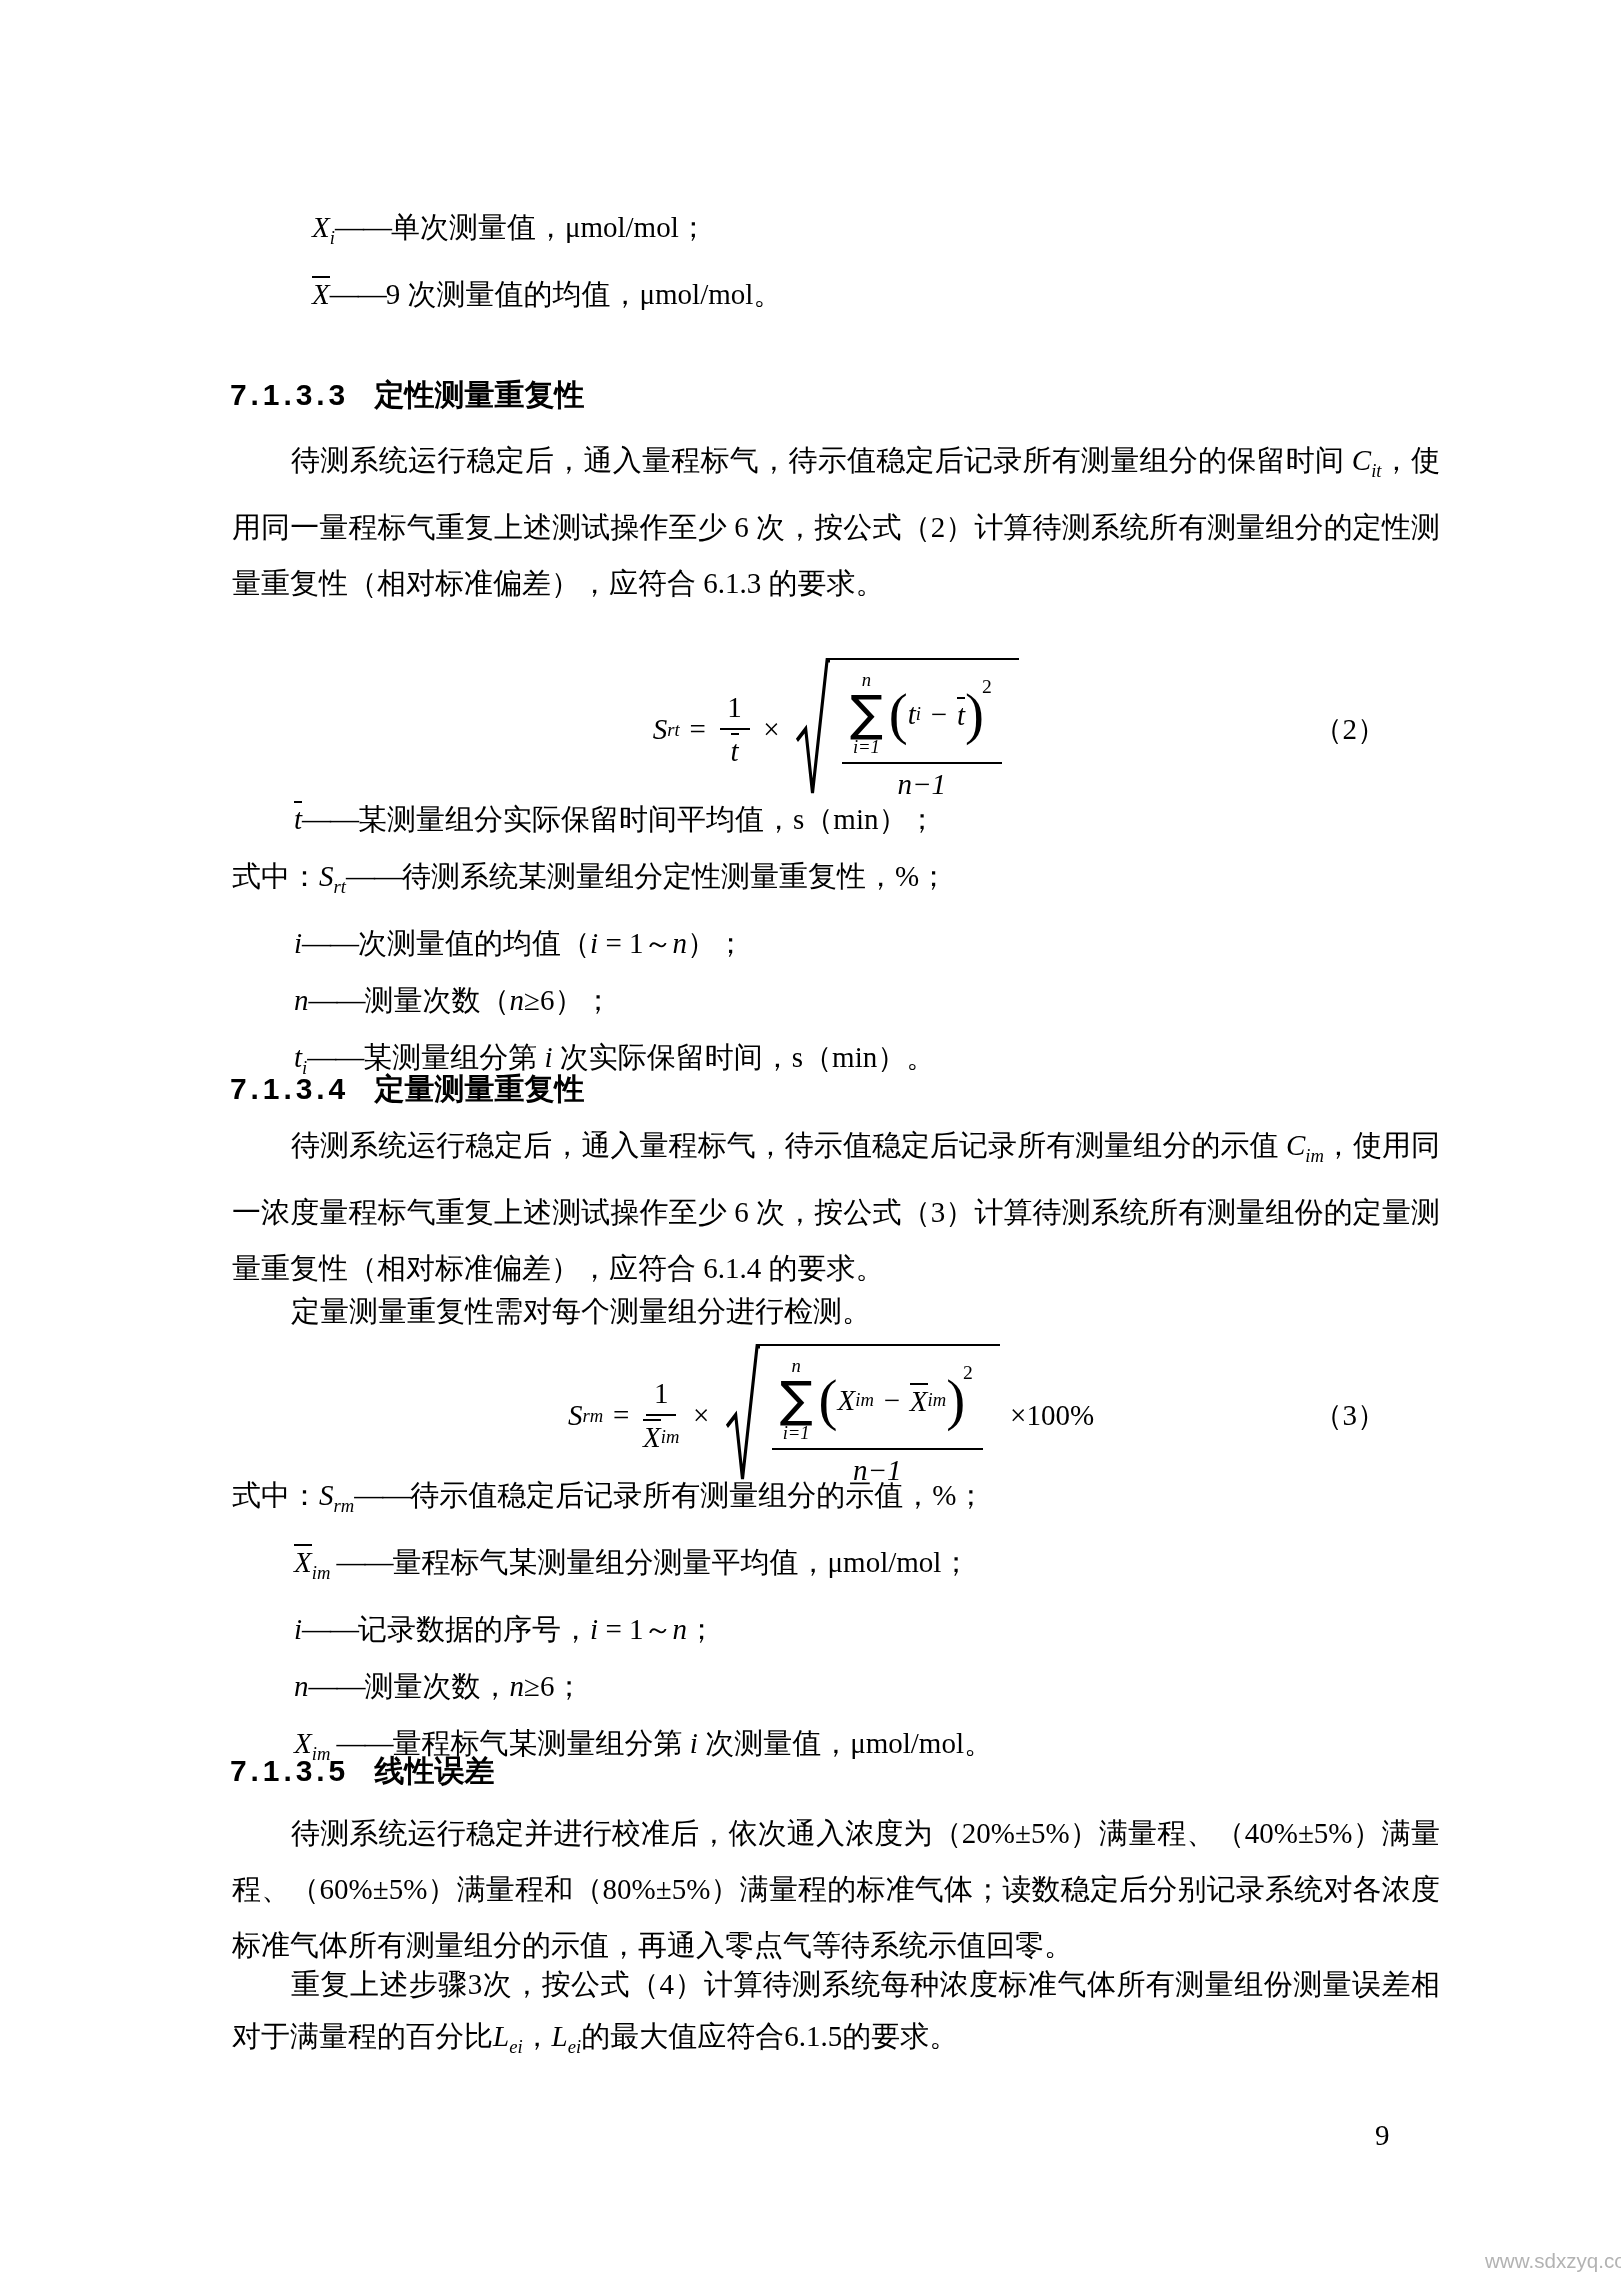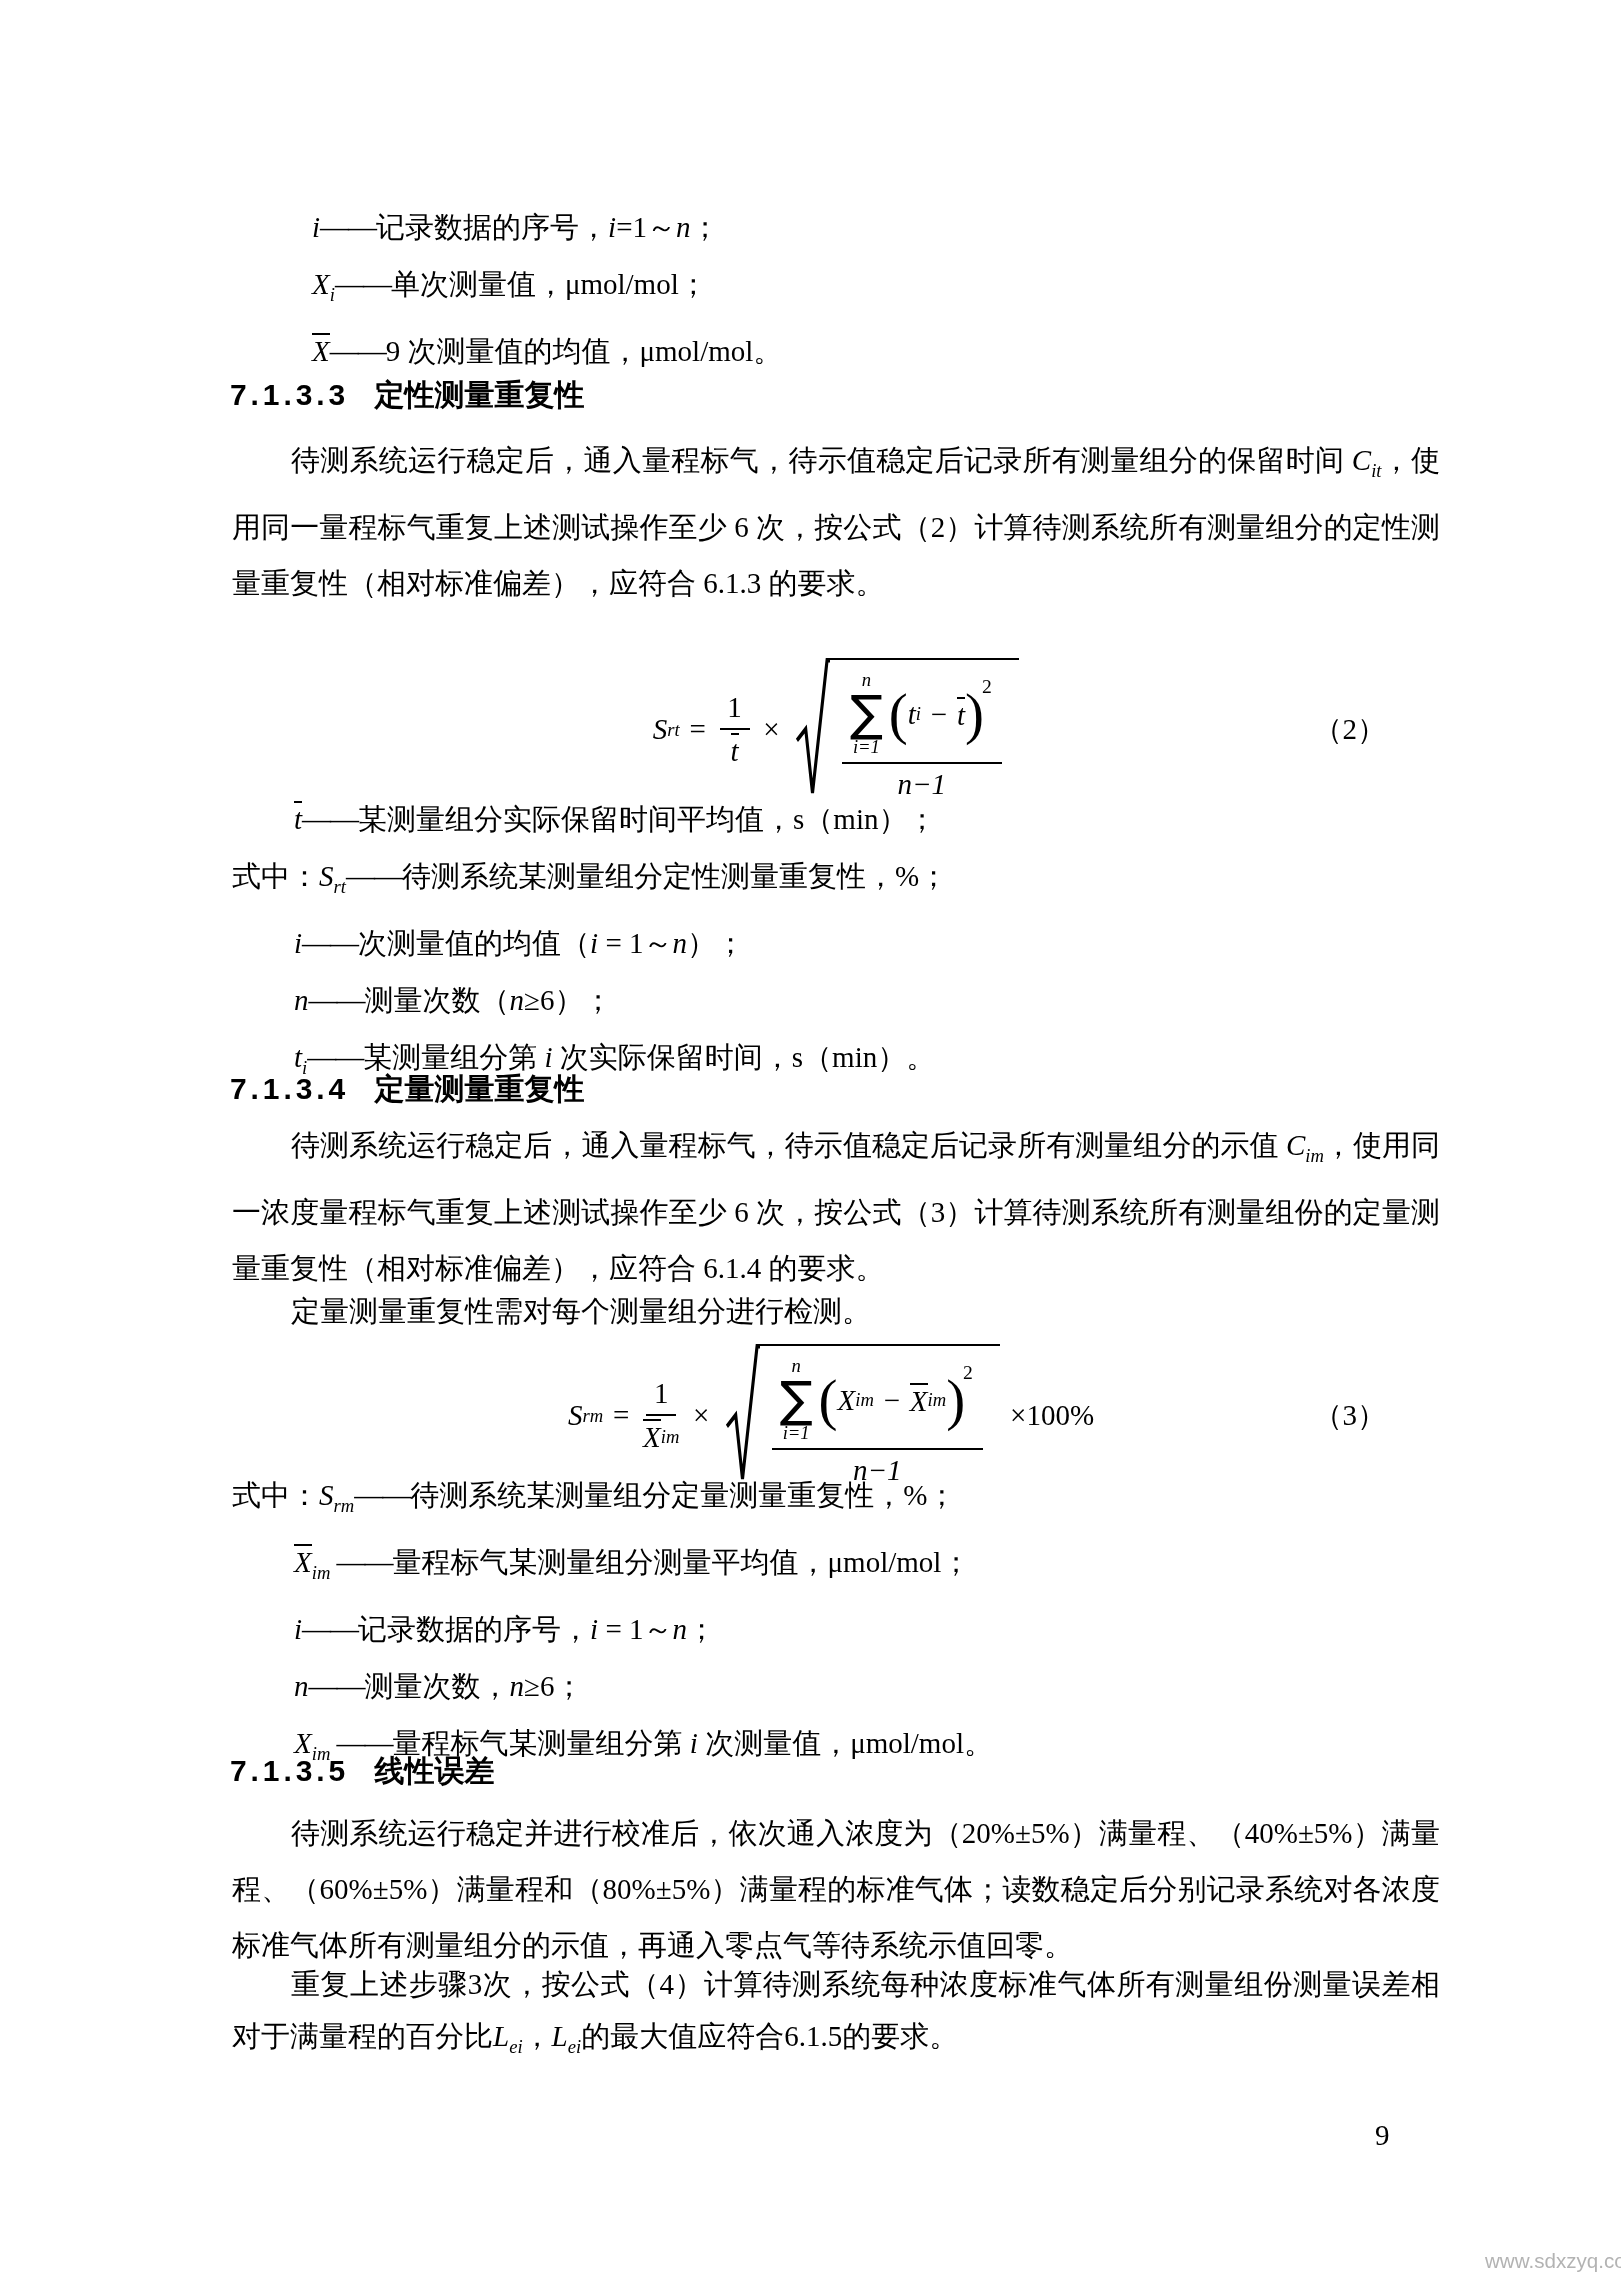--- a/index.html
+++ b/index.html
@@ -46,21 +46,20 @@
 
   .pageno { font-size:29px; }
   .watermark { font-family:"Liberation Sans","DejaVu Sans",sans-serif; font-size:20.6px; color:#b3b3b3; }
 </style>
 </head>
 <body>
 
 <div class="page">
 
   <div class="abs deflist" style="left:312px; top:199px;">
-    <div><span class="it">i</span><span class="dash">——</span><span>记录数据的序号，</span><span class="it">i</span><span>=1～</span><span class="it">n</span><span>；</span></div>
     <div><span class="it">X</span><sub>i</sub><span class="dash">——</span><span>单次测量值，μmol/mol；</span></div>
     <div><span class="it ol">X</span><span class="dash">——</span><span>9 次测量值的均值，μmol/mol。</span></div>
   </div>
 
   <div class="abs heading" style="left:230px; top:375px;text-align:right;">
     <span class="num">7.1.3.3</span><span>定性测量重复性</span>
   </div>
 
   <div class="abs para" style="top:432px;">
     <span>待测系统运行稳定后，通入量程标气，待示值稳定后记录所有测量组分的保留时间 </span><span class="it">C</span><sub>it</sub><span>，使用同一量程标气重复上述测试操作至少 6 次，按公式（2）计算待测系统所有测量组分的定性测量重复性（相对标准偏差），应符合 6.1.3 的要求。</span>
@@ -166,21 +165,21 @@
             <span class="den it">n−1</span>
           </span>
         </span>
       </span>
       <span class="op">×100%</span>
     </span>
     <span class="flabel">（3）</span>
   </div>
 
   <div class="abs kwlist" style="left:232px; top:1467px;">
-    <div class="kwline first"><span>式中：</span><span class="it">S</span><sub>rm</sub><span class="dash">——</span><span>待测系统某测量组分定量测量重复性，%；</span></div>
+    <div class="kwline first"><span>式中：</span><span class="it">S</span><sub>rm</sub><span class="dash">——</span><span>待示值稳定后记录所有测量组分的示值，%；</span></div>
     <div class="kwline"><span class="it ol">X</span><sub>im</sub><span class="dash"> ——</span><span>量程标气某测量组分测量平均值，μmol/mol；</span></div>
     <div class="kwline"><span class="it">i</span><span class="dash">——</span><span>记录数据的序号，</span><span class="it">i</span><span> = 1～</span><span class="it">n</span><span>；</span></div>
     <div class="kwline"><span class="it">n</span><span class="dash">——</span><span>测量次数，</span><span class="it">n</span><span>≥6；</span></div>
     <div class="kwline"><span class="it">X</span><sub>im</sub><span class="dash"> ——</span><span>量程标气某测量组分第 </span><span class="it">i</span><span> 次测量值，μmol/mol。</span></div>
   </div>
 
   <div class="abs heading" style="left:230px; top:1751px;">
     <span class="num">7.1.3.5</span><span>线性误差</span>
   </div>
 

